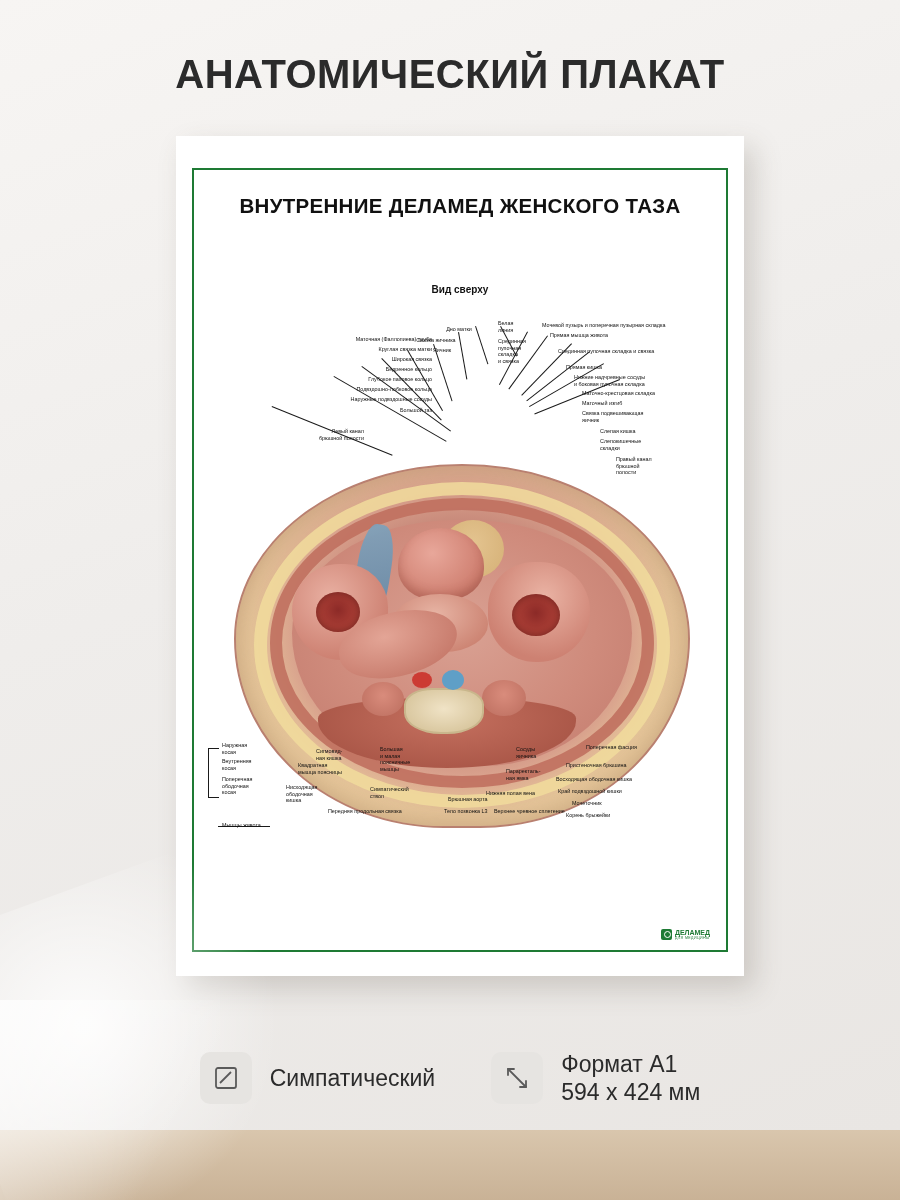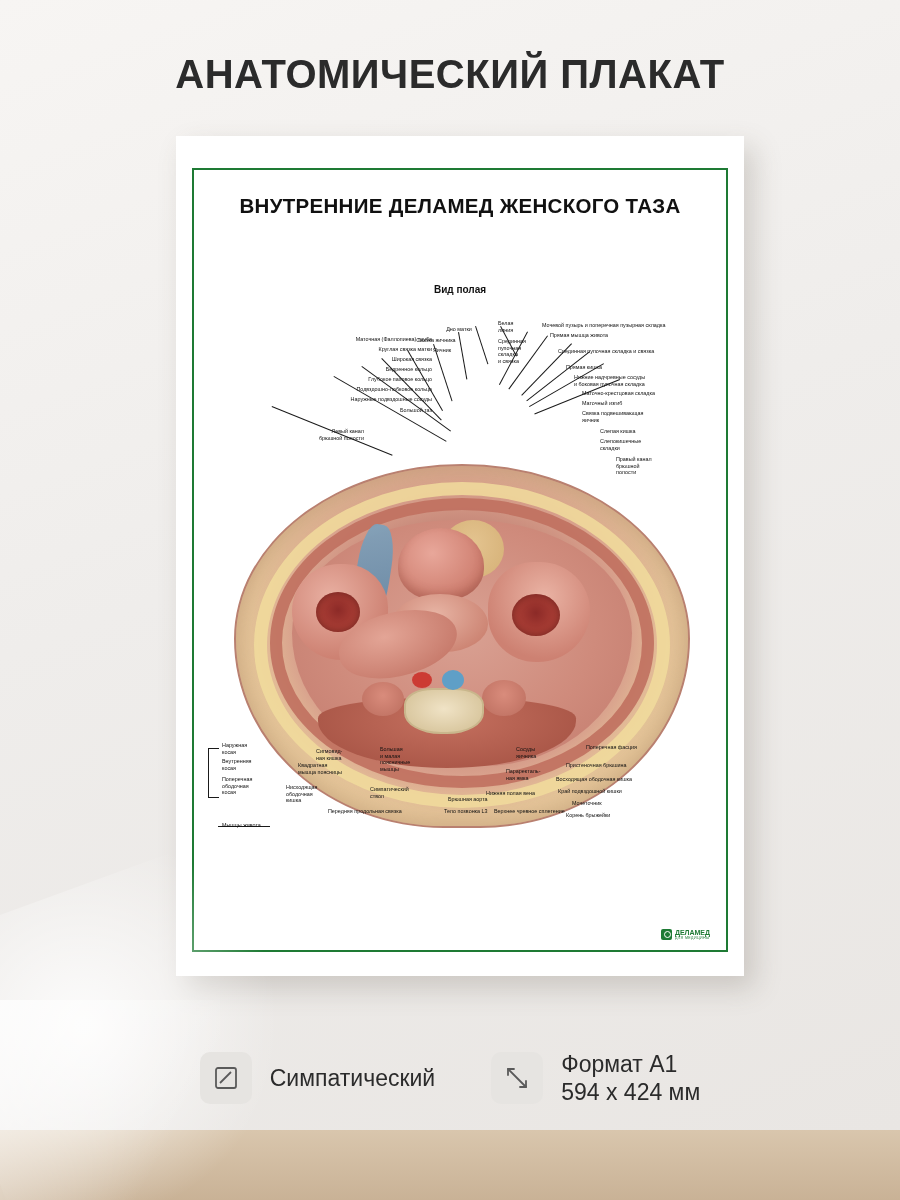--- a/index.html
+++ b/index.html
@@ -303,21 +303,21 @@
 
 <div class="bg-wall"></div>
 <div class="bg-floor"></div>
 
 <div class="page-title">АНАТОМИЧЕСКИЙ ПЛАКАТ</div>
 
 <div class="poster-wrap">
   <div class="poster-border"></div>
 
   <div class="poster-heading">ВНУТРЕННИЕ ДЕЛАМЕД ЖЕНСКОГО ТАЗА</div>
-  <div class="poster-subheading">Вид полая</div>
+  <div class="poster-subheading">Вид сверху</div>
 
   <div class="illus">
     <div class="body-outline">
       <div class="fat-ring"></div>
       <div class="muscle-ring"></div>
       <div class="cavity"></div>
     </div>
     <div class="organ vessels-yellow"></div>
     <div class="organ vessels-blue"></div>
     <div class="organ colon-l"></div>

